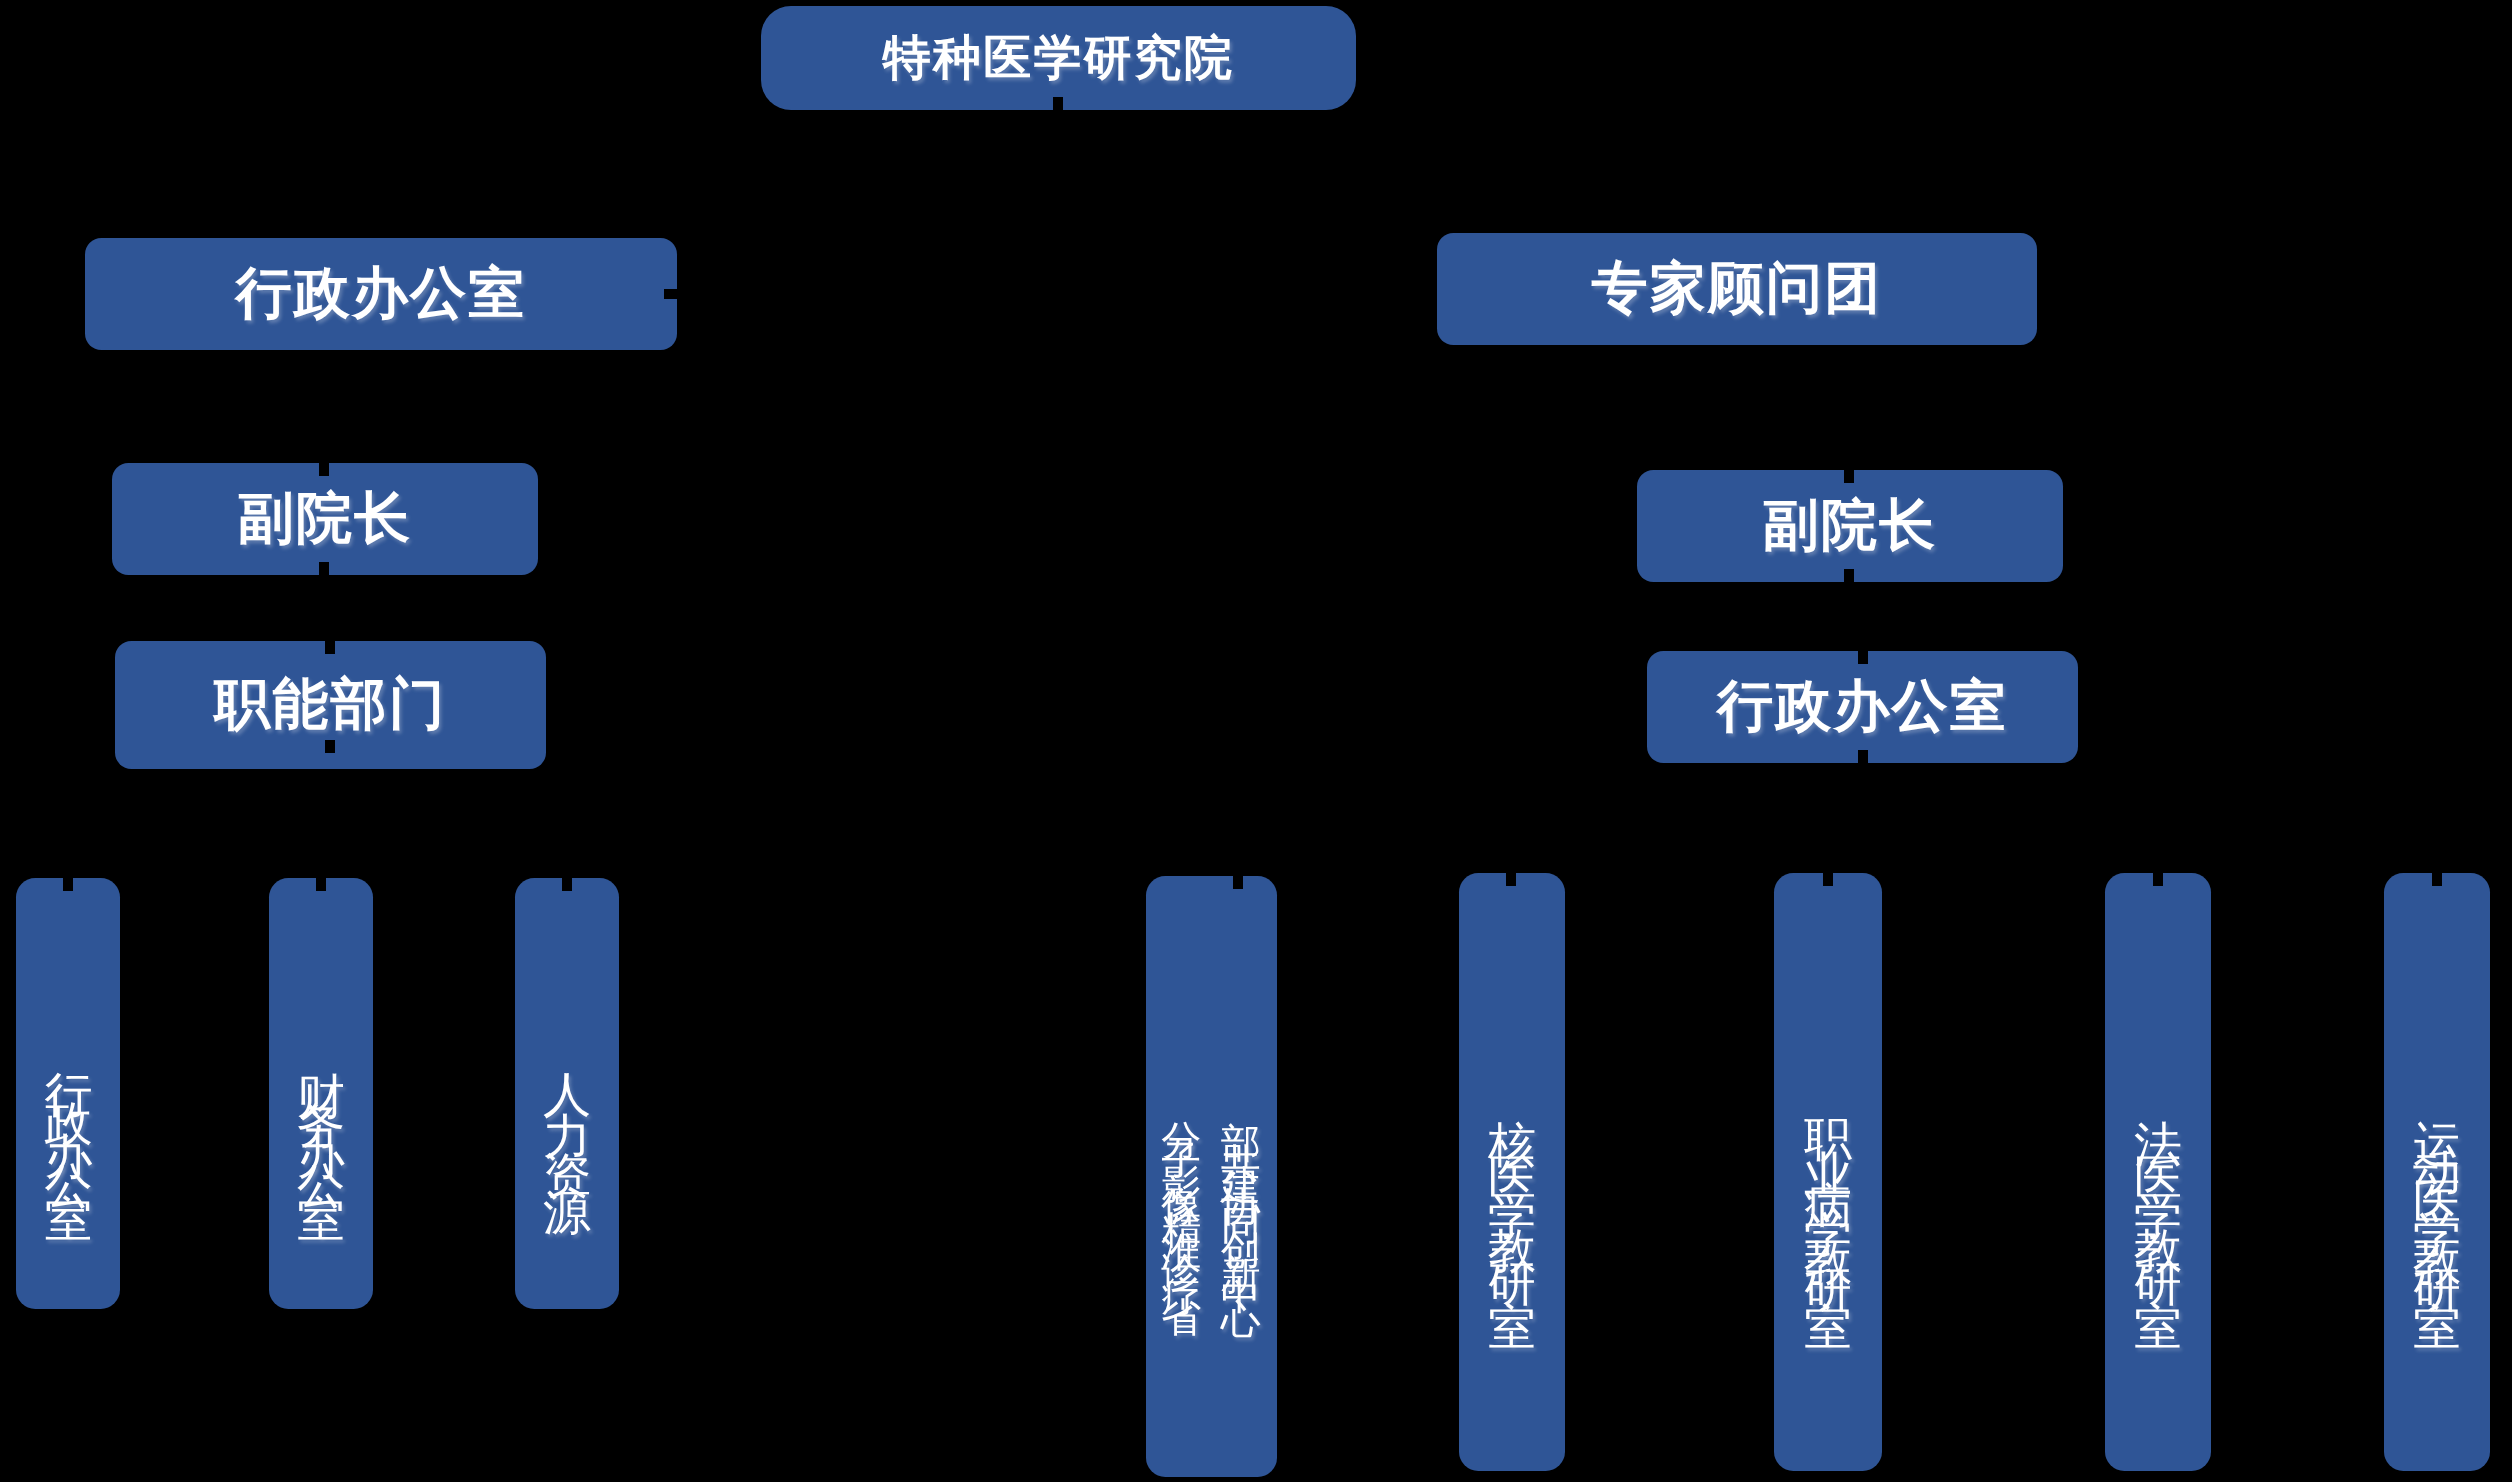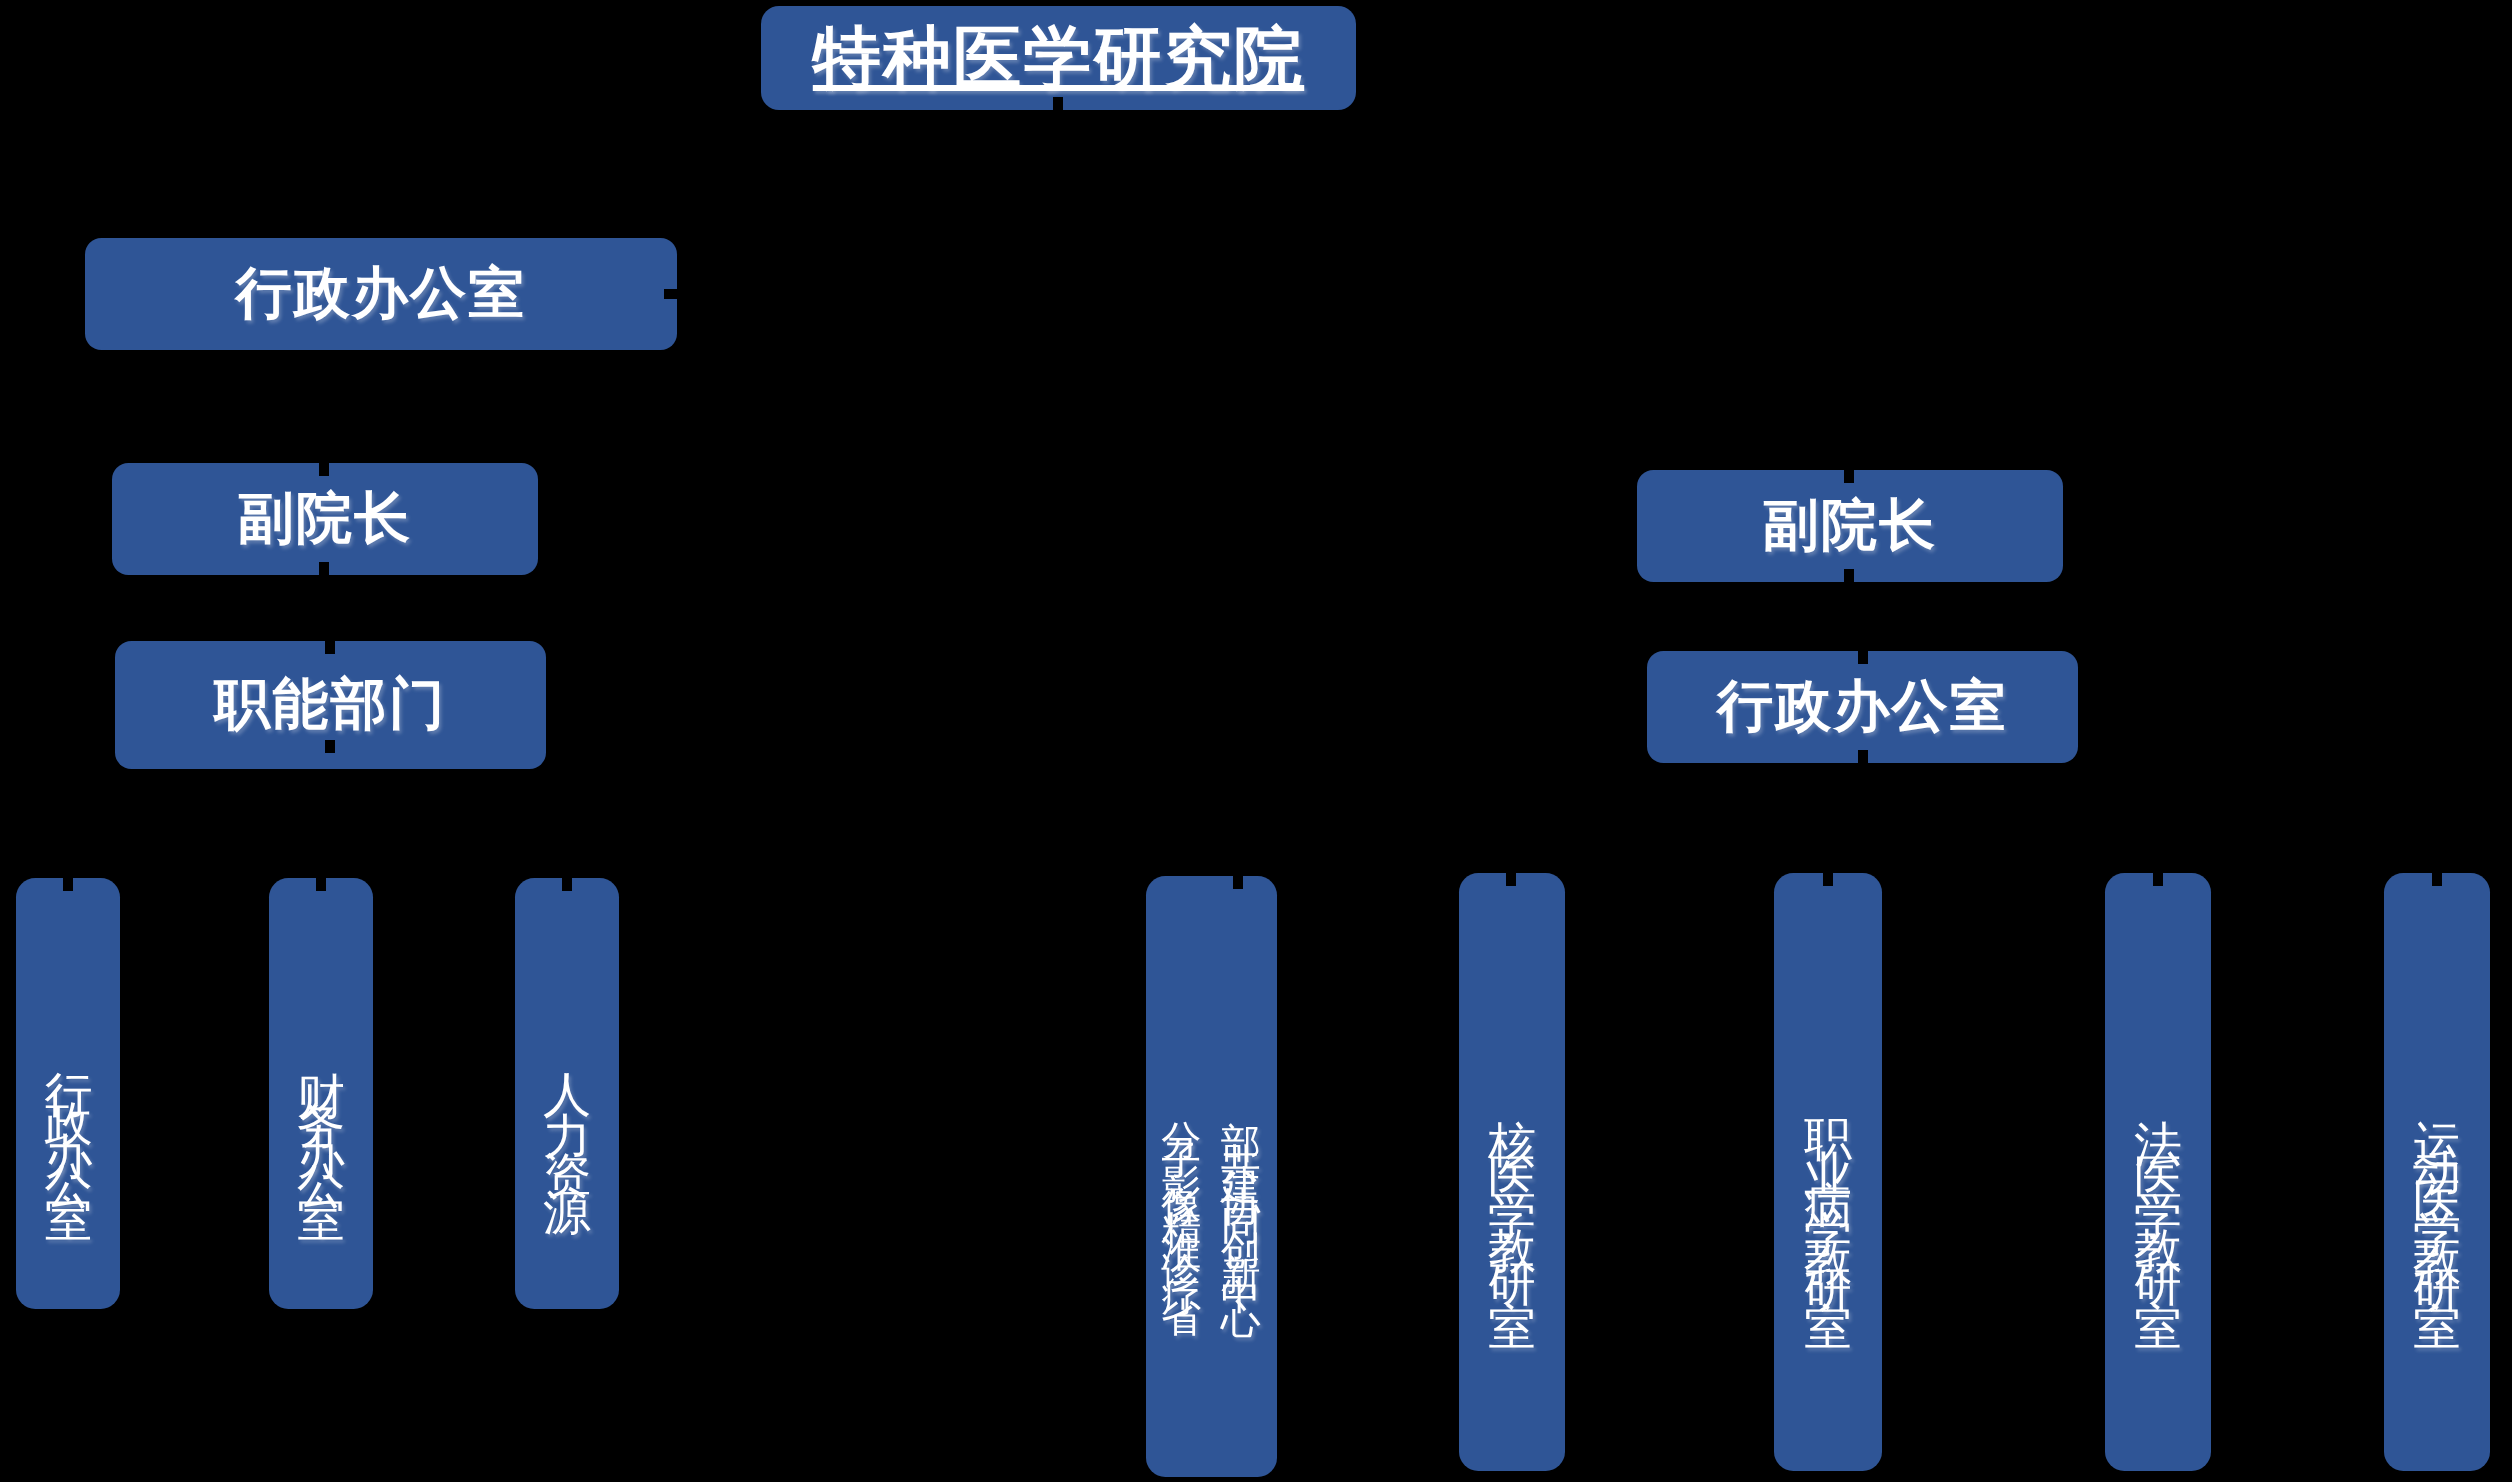--- a/index.html
+++ b/index.html
@@ -27,23 +27,22 @@
     text-shadow: 2.2px 3px 3.7px rgba(195, 205, 225, 0.32);
   }
   .h {
     border-radius: 16.4px;
     font-size: 56px;
     font-weight: 700;
     letter-spacing: 2.2px;
     white-space: nowrap;
   }
   .h1 {
-    font-size: 68px;
-    border-radius: 18px;
-    text-decoration: underline;
+    font-size: 48px;
+    border-radius: 30px;
   }
   .v, .v2 {
     border-radius: 19.3px;
     font-weight: 400;
   }
   .vtext {
     writing-mode: vertical-lr;
     text-orientation: upright;
     font-size: 48px;
     line-height: 1;
@@ -71,20 +70,21 @@
   .tick.hstub { width: 12.6px; height: 10.4px; }
 </style>
 </head>
 <body>
 
 <div id="canvas">
 
   <div class="node h h1" style="left:761px; top:6px; width:595px; height:104px;">特种医学研究院</div>
 
   <div class="node h" style="left:85px; top:238px; width:592px; height:112px;">行政办公室</div>
+  <div class="node h" style="left:1437px; top:233px; width:600px; height:112px;">专家顾问团</div>
 
   <div class="node h" style="left:112px; top:463px; width:426px; height:112px;">副院长</div>
   <div class="node h" style="left:1637px; top:470px; width:426px; height:112px;">副院长</div>
 
   <div class="node h" style="left:115px; top:641px; width:431px; height:128px;">职能部门</div>
   <div class="node h" style="left:1647px; top:651px; width:431px; height:112px;">行政办公室</div>
 
   <div class="node v" style="left:16.4px; top:878px; width:104px; height:431px;">
     <span class="vtext ls40">行政办公室</span>
   </div>

